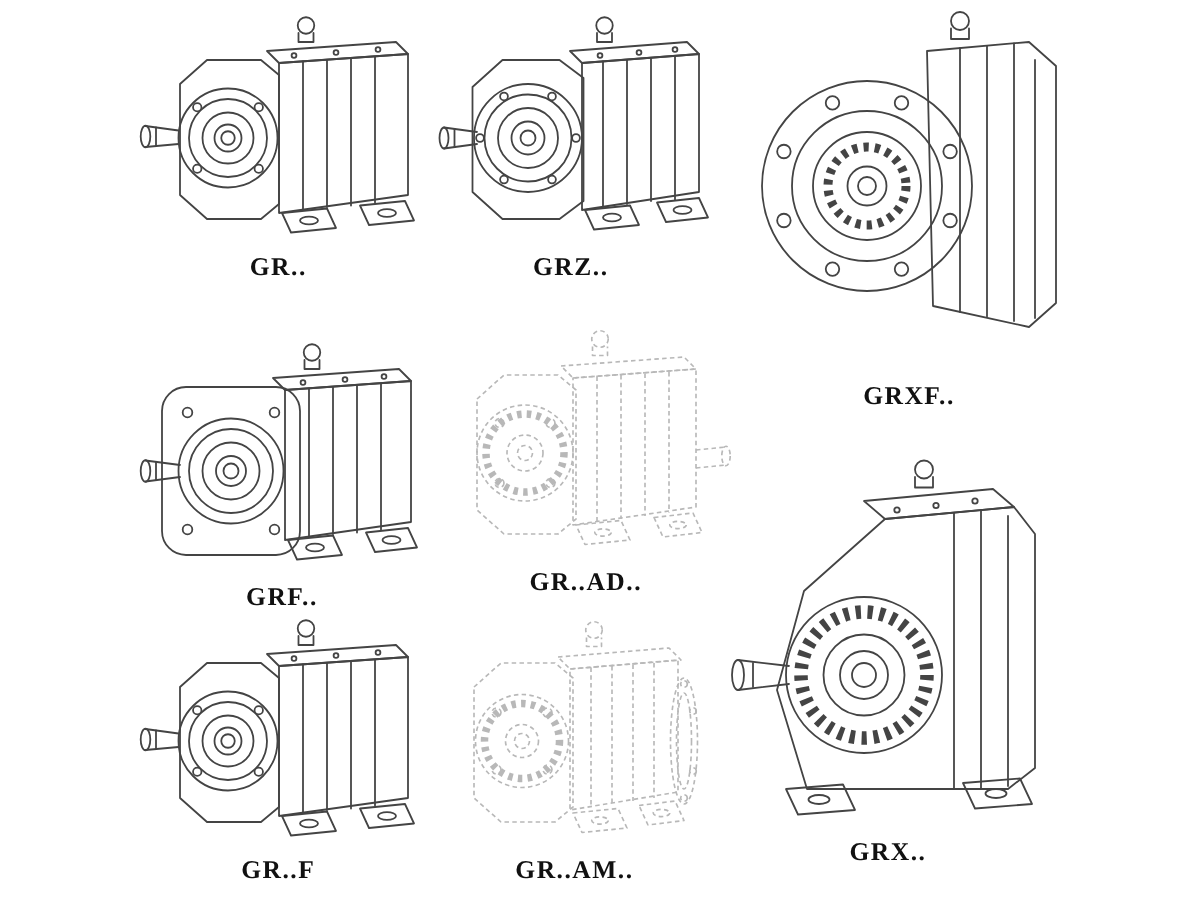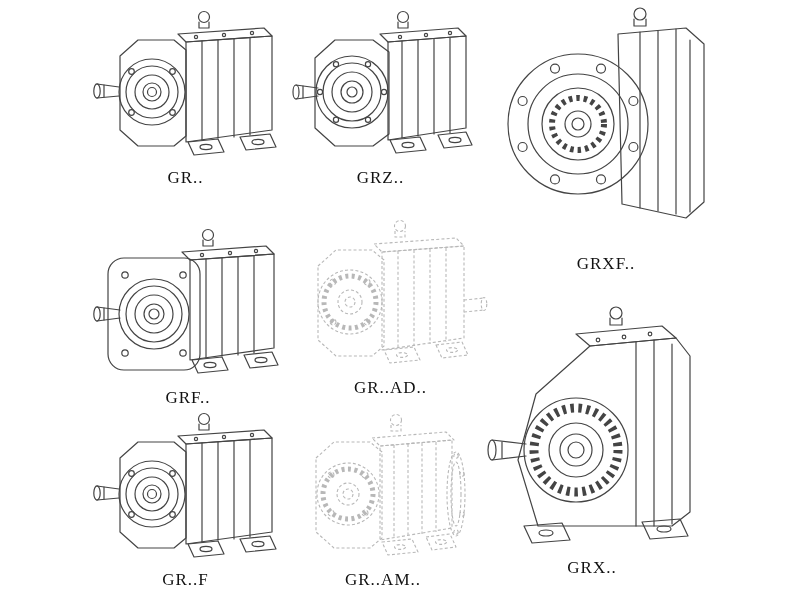--- a/index.html
+++ b/index.html
@@ -11,21 +11,21 @@
     font-family:"Liberation Serif", serif;
   }
   .figure{
     position:absolute;
     display:flex;
     flex-direction:column;
     align-items:center;
   }
   .caption{
     margin-top:4px;
-    font-weight:400;
+    font-weight:700;
     font-size:17px;
     letter-spacing:1px;
     color:#111;
     text-align:center;
     white-space:nowrap;
   }
   svg{display:block;}
   .ink{stroke:#444;fill:none;stroke-width:1.2;stroke-linejoin:round;stroke-linecap:round;}
   .teeth{stroke:#444;fill:none;stroke-width:6;stroke-dasharray:3.5 4;}
   .fins{stroke:#444;fill:none;stroke-width:9;stroke-dasharray:3.5 4.5;}

